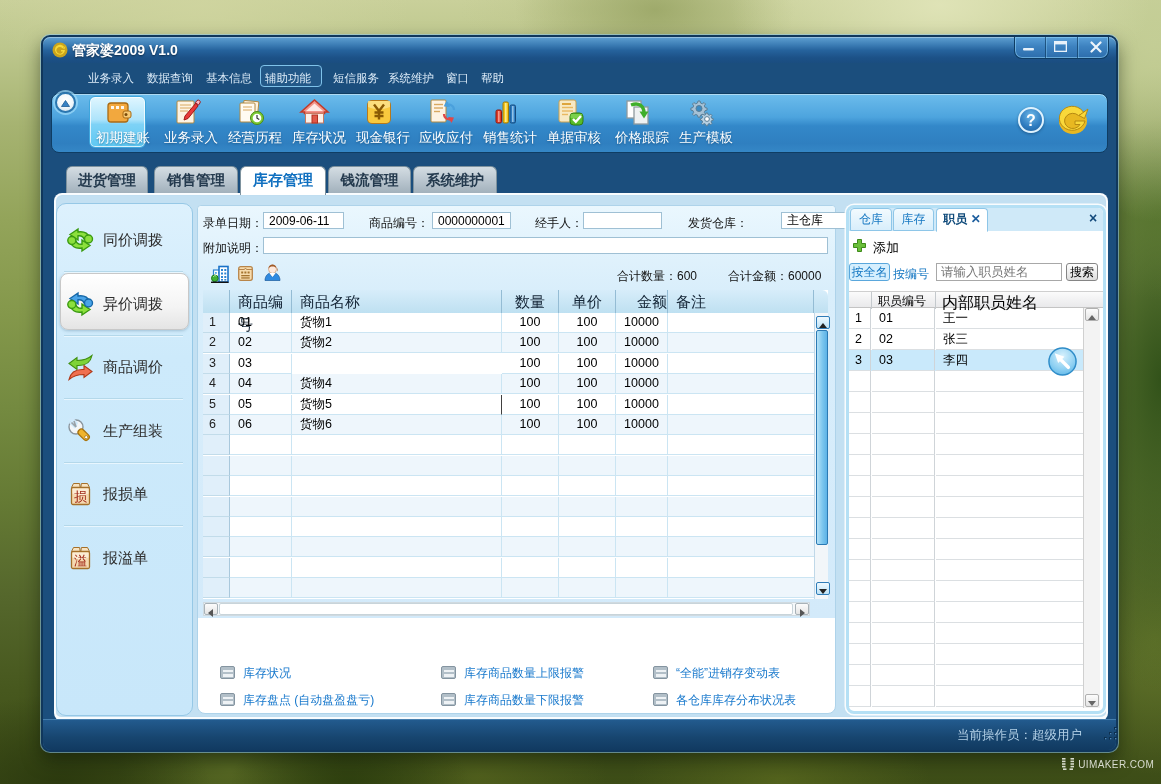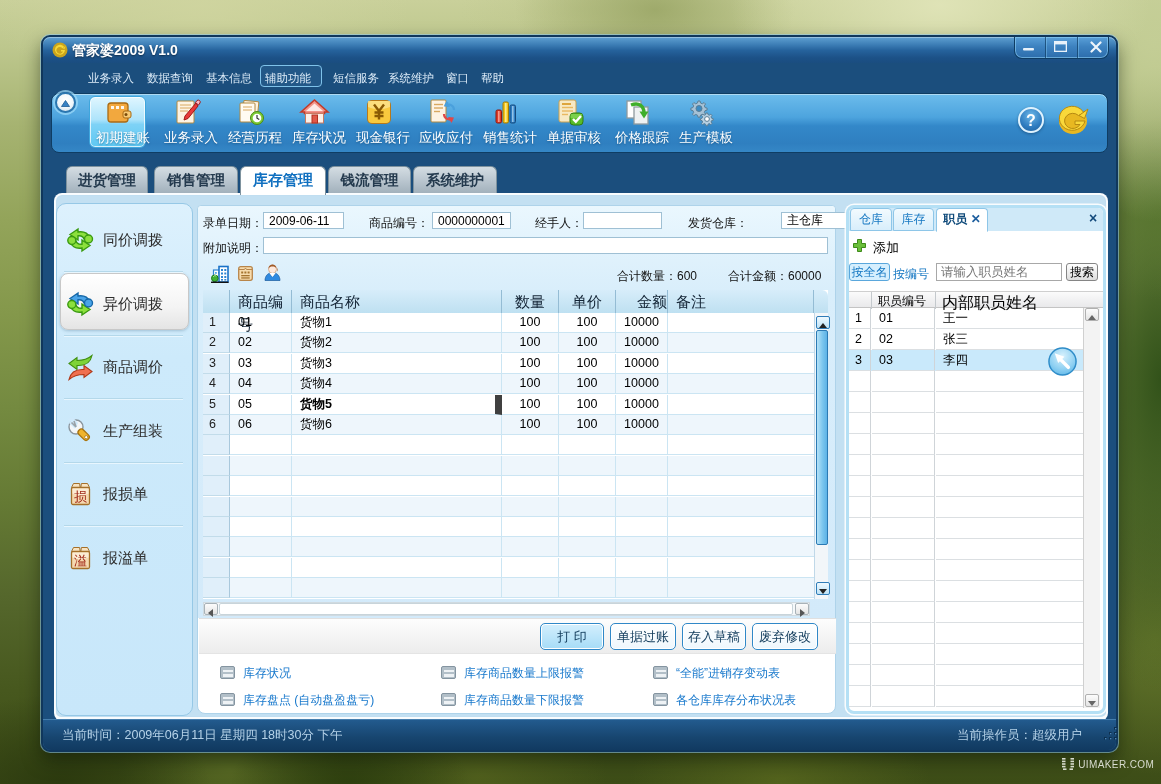--- a/index.html
+++ b/index.html
@@ -443,39 +443,38 @@
             <div class="cell" style="left:27px;width:62px;padding-left:8px;border-right:1px solid #cbe5f3;background:#eef6fc;">02</div>
             <div class="cell" style="left:89px;width:210px;padding-left:8px;border-right:1px solid #cbe5f3;background:#eef6fc;">货物2</div>
             <div class="cell" style="left:299px;width:57px;text-align:center;border-right:1px solid #cbe5f3;background:#eef6fc;">100</div>
             <div class="cell" style="left:356px;width:57px;text-align:center;border-right:1px solid #cbe5f3;background:#eef6fc;">100</div>
             <div class="cell" style="left:413px;width:52px;text-align:center;border-right:1px solid #cbe5f3;background:#eef6fc;">10000</div>
             <div class="cell" style="left:465px;width:146px;background:#eef6fc;"></div>
           </div>
           <div class="grow" style="top:63.8px">
             <div class="rn">3</div>
             <div class="cell" style="left:27px;width:62px;padding-left:8px;border-right:1px solid #cbe5f3;">03</div>
-            <div class="cell" style="left:89px;width:210px;padding-left:8px;border-right:1px solid #cbe5f3;">货物3</div>
             <div class="cell" style="left:299px;width:57px;text-align:center;border-right:1px solid #cbe5f3;">100</div>
             <div class="cell" style="left:356px;width:57px;text-align:center;border-right:1px solid #cbe5f3;">100</div>
             <div class="cell" style="left:413px;width:52px;text-align:center;border-right:1px solid #cbe5f3;">10000</div>
             <div class="cell" style="left:465px;width:146px;"></div>
           </div>
           <div class="grow" style="top:84.19999999999999px">
             <div class="rn">4</div>
             <div class="cell" style="left:27px;width:62px;padding-left:8px;border-right:1px solid #cbe5f3;background:#eef6fc;">04</div>
             <div class="cell" style="left:89px;width:210px;padding-left:8px;border-right:1px solid #cbe5f3;background:#eef6fc;">货物4</div>
             <div class="cell" style="left:299px;width:57px;text-align:center;border-right:1px solid #cbe5f3;background:#eef6fc;">100</div>
             <div class="cell" style="left:356px;width:57px;text-align:center;border-right:1px solid #cbe5f3;background:#eef6fc;">100</div>
             <div class="cell" style="left:413px;width:52px;text-align:center;border-right:1px solid #cbe5f3;background:#eef6fc;">10000</div>
             <div class="cell" style="left:465px;width:146px;background:#eef6fc;"></div>
           </div>
           <div class="grow" style="top:104.6px">
             <div class="rn">5</div>
             <div class="cell" style="left:27px;width:62px;padding-left:8px;border-right:1px solid #cbe5f3;">05</div>
-            <div class="cell" style="left:89px;width:210px;padding-left:8px;border-right:7px solid #404040;font-weight:bold;">货物5</div>
+            <div class="cell" style="left:89px;width:210px;padding-left:8px;border-right:1px solid #404040;">货物5</div>
             <div class="cell" style="left:299px;width:57px;text-align:center;border-right:1px solid #cbe5f3;">100</div>
             <div class="cell" style="left:356px;width:57px;text-align:center;border-right:1px solid #cbe5f3;">100</div>
             <div class="cell" style="left:413px;width:52px;text-align:center;border-right:1px solid #cbe5f3;">10000</div>
             <div class="cell" style="left:465px;width:146px;"></div>
           </div>
           <div class="grow" style="top:125px">
             <div class="rn">6</div>
             <div class="cell" style="left:27px;width:62px;padding-left:8px;border-right:1px solid #cbe5f3;background:#eef6fc;">06</div>
             <div class="cell" style="left:89px;width:210px;padding-left:8px;border-right:1px solid #cbe5f3;background:#eef6fc;">货物6</div>
             <div class="cell" style="left:299px;width:57px;text-align:center;border-right:1px solid #cbe5f3;background:#eef6fc;">100</div>
@@ -567,26 +566,20 @@
       </div>
     </div>
     <div id="hscroll">
       <div class="sbtn" style="left:0px;top:0px;height:12px;border-color:#a8b2b8"><svg width="12" height="10">
             <path d="M8 1 L3 5 L8 9 Z" fill="#555"></path>
           </svg></div>
       <div class="sbtn" style="left:591px;top:0px;height:12px;border-color:#a8b2b8"><svg width="12" height="10">
             <path d="M4 1 L9 5 L4 9 Z" fill="#555"></path>
           </svg></div>
       <div style="position:absolute;left:15px;top:0;width:574px;height:12px;background:#fff;border:1px solid #c8d4da;border-radius:2px"></div>
-    </div>
-    <div id="btnband">
-      <div class="bbtn hl" style="left:341px;width:64px">打 印</div>
-      <div class="bbtn" style="left:411px;width:66px">单据过账</div>
-      <div class="bbtn" style="left:483px;width:64px">存入草稿</div>
-      <div class="bbtn" style="left:553px;width:66px">废弃修改</div>
     </div>
     <div id="links">
         <div class="lico" style="left:22px;top:460px"></div>
         <div class="lnk" style="left:45px;top:459px">库存状况</div>
         <div class="lico" style="left:243px;top:460px"></div>
         <div class="lnk" style="left:266px;top:459px">库存商品数量上限报警</div>
         <div class="lico" style="left:455px;top:460px"></div>
         <div class="lnk" style="left:478px;top:459px">“全能”进销存变动表</div>
         <div class="lico" style="left:22px;top:487px"></div>
         <div class="lnk" style="left:45px;top:486px">库存盘点 (自动盘盈盘亏)</div>
@@ -730,21 +723,20 @@
       <defs>
           <radialGradient id="curgrad" cx="50%" cy="30%" r="80%">
             <stop offset="0%" stop-color="#d8f1fd"></stop>
             <stop offset="60%" stop-color="#8ed0f2"></stop>
             <stop offset="100%" stop-color="#56b2e6"></stop>
           </radialGradient>
         </defs>
     </svg>
   </div>
   <div id="status">
-    <span class="st" style="left:19px">当前时间：2009年06月11日 星期四 18时30分 下午</span>
     <span class="st" style="left:914px">当前操作员：超级用户</span>
       <svg class="abs" style="left:1060px;top:7px" width="16" height="16" viewBox="0 0 16 16">
         <g fill="#0d2f4e">
           <rect x="11" y="1" width="2.6" height="2.6"></rect>
           <rect x="11" y="6" width="2.6" height="2.6"></rect>
           <rect x="11" y="11" width="2.6" height="2.6"></rect>
           <rect x="6" y="6" width="2.6" height="2.6"></rect>
           <rect x="6" y="11" width="2.6" height="2.6"></rect>
           <rect x="1" y="11" width="2.6" height="2.6"></rect>
         </g>

